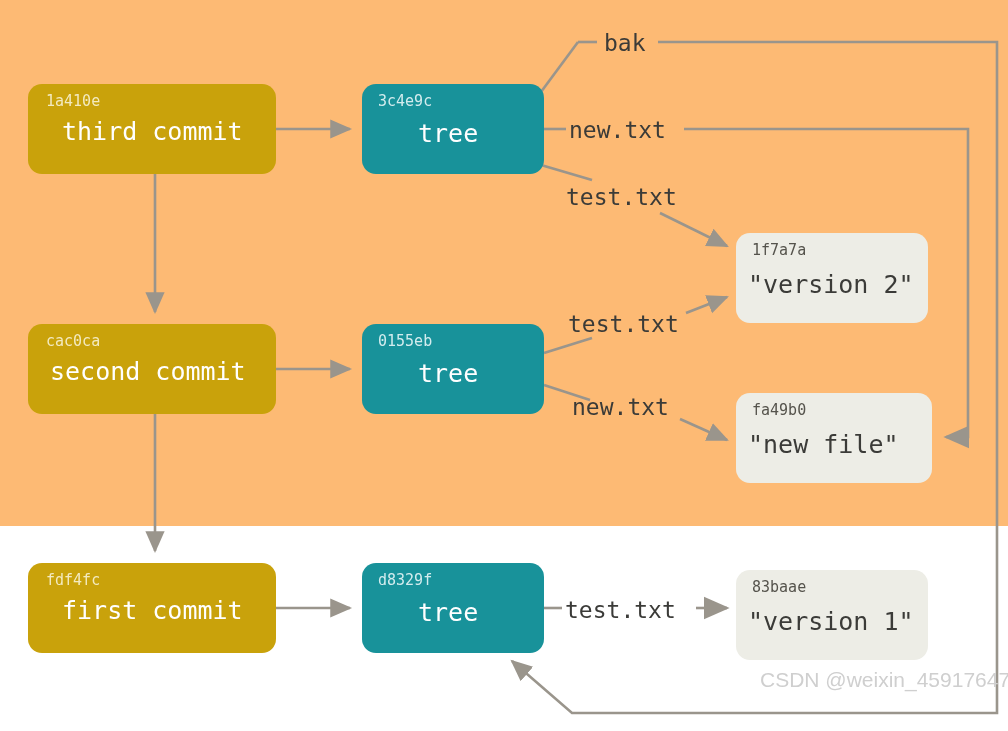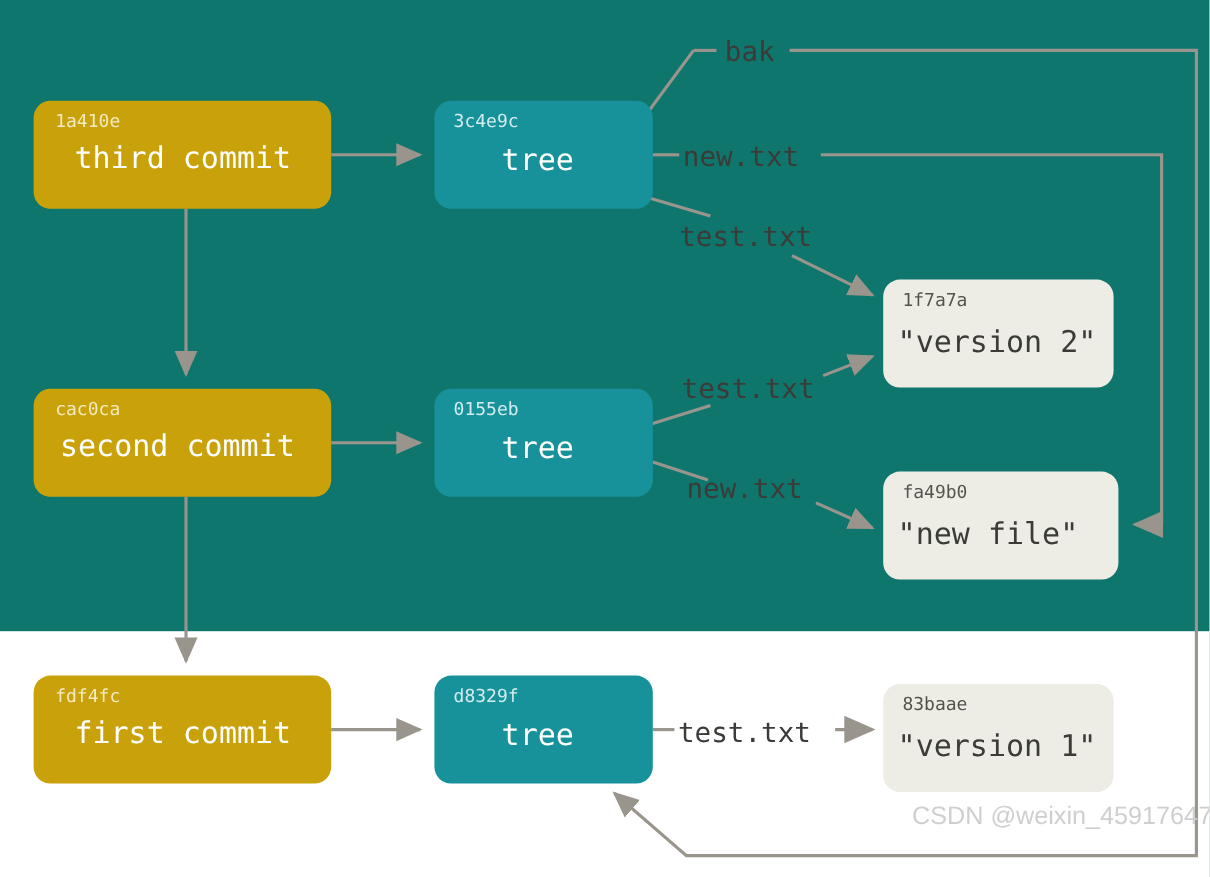--- a/index.html
+++ b/index.html
@@ -10,21 +10,21 @@
   body {
     width: 1008px;
     height: 731px;
     font-family: "DejaVu Sans Mono", monospace;
     overflow: hidden;
   }
   #diagram-root {
     position: relative;
     width: 1008px;
     height: 526px;
-    background: #0f766e;
+    background: #fdba74;
   }
   svg.canvas {
     position: absolute;
     top: 0;
     left: 0;
     width: 1008px;
     height: 731px;
     display: block;
   }
   .node-hash {

